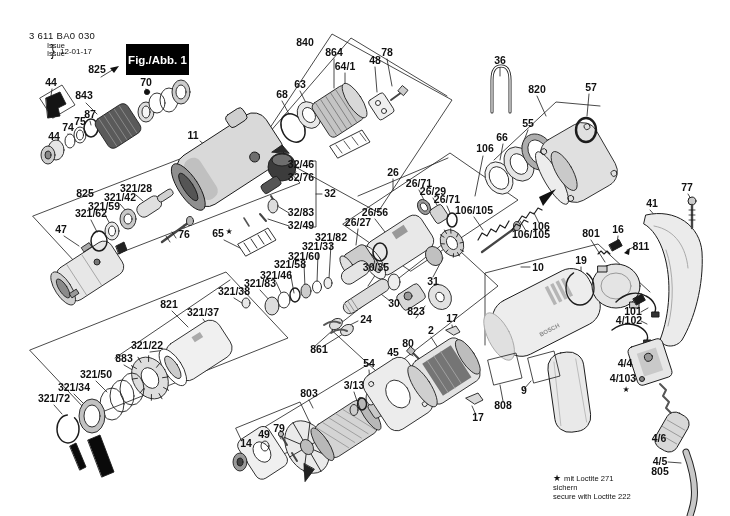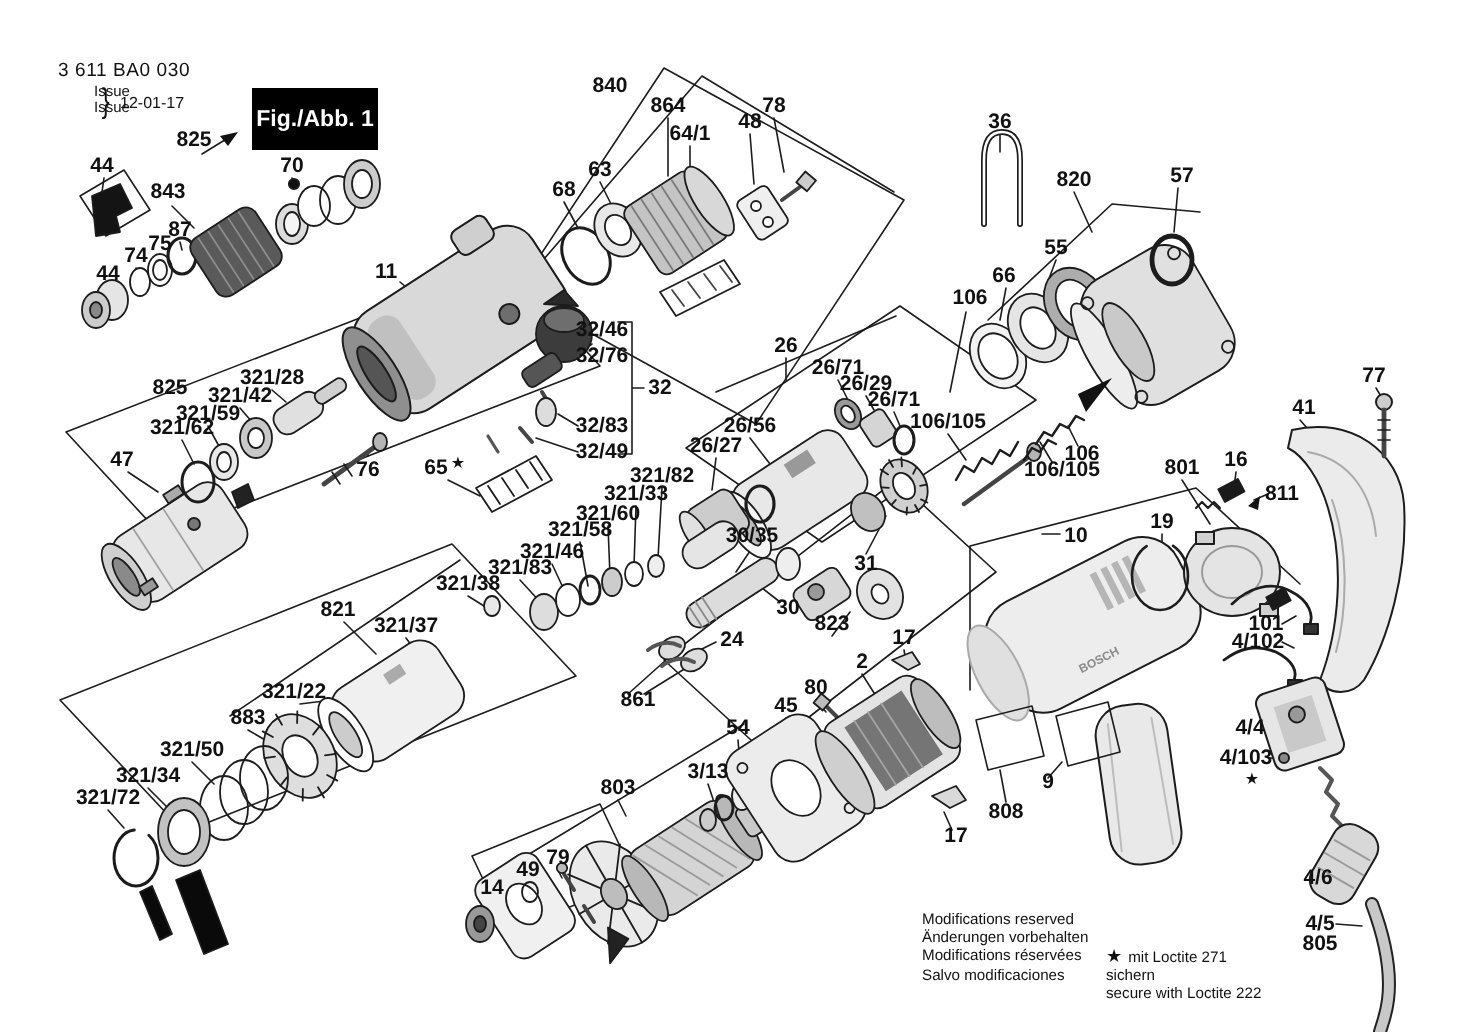--- a/index.html
+++ b/index.html
@@ -598,24 +598,18 @@
 
   <div class="hdr pn">3 611 BA0 030</div>
   <div class="issue">
     <div>Issue</div>
     <div>Issue</div>
   </div>
   <div class="brace">}</div>
   <div class="idate">12-01-17</div>
   <div class="figbox">Fig./Abb. 1</div>
 
-  <div class="notes">
-    <div>Modifications reserved</div>
-    <div>Änderungen vorbehalten</div>
-    <div>Modifications réservées</div>
-    <div>Salvo modificaciones</div>
-  </div>
   <div class="loctite">
     <span class="star">★</span>
     <div>mit Loctite 271 sichern</div>
     <div>secure with Loctite 222</div>
   </div>
 </div>
 
 </body></html>

